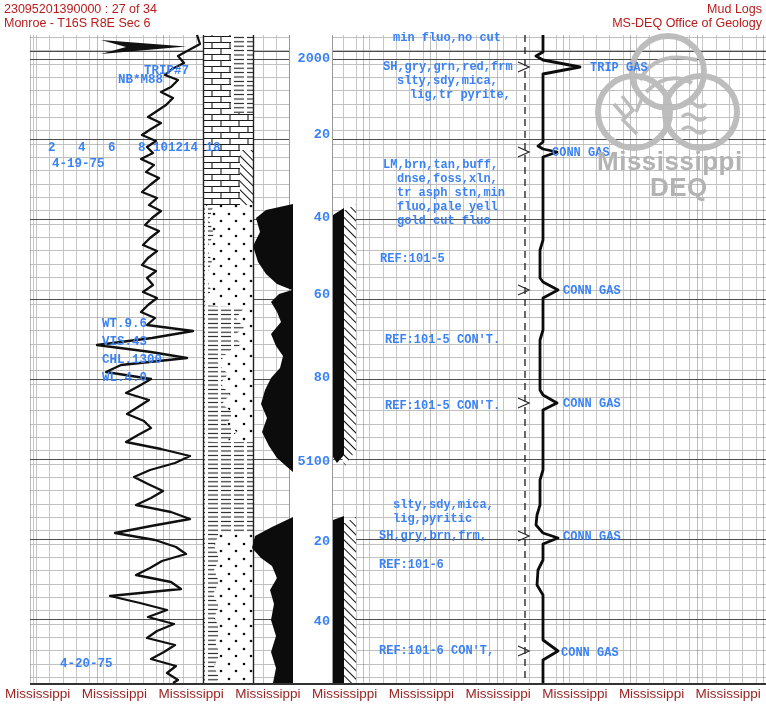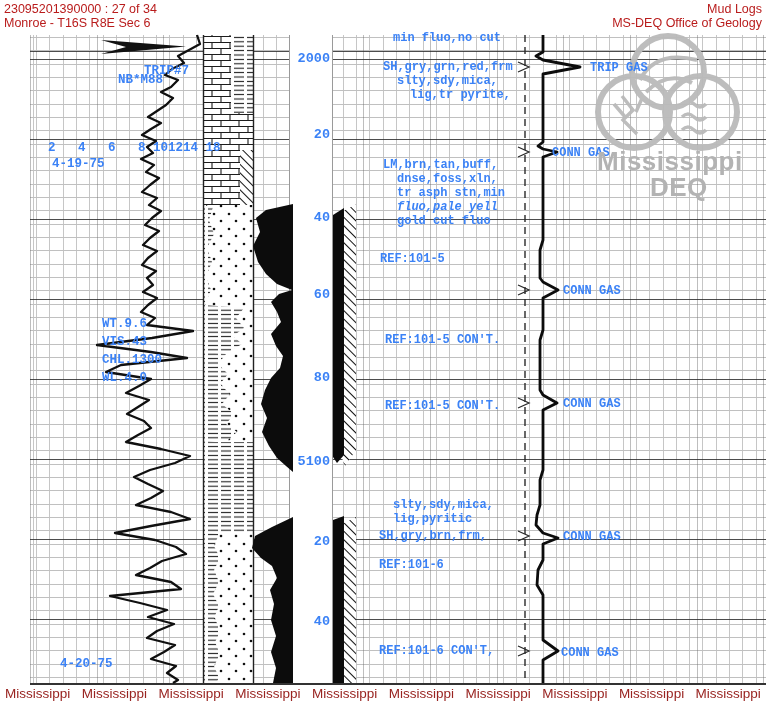--- a/index.html
+++ b/index.html
@@ -140,21 +140,21 @@
 <div class="abs tw depth" style="left:284px;top:534px;">20</div>
 <div class="abs tw depth" style="left:284px;top:614px;">40</div>
 
 <div class="abs tw desc" style="left:393px;top:31px;">min fluo,no cut</div>
 <div class="abs tw desc" style="left:383px;top:60px;">SH,gry,grn,red,frm</div>
 <div class="abs tw desc" style="left:397px;top:74px;">slty,sdy,mica,</div>
 <div class="abs tw desc" style="left:397px;top:88px;margin-left:13px;">lig,tr pyrite,</div>
 <div class="abs tw desc" style="left:383px;top:158px;">LM,brn,tan,buff,</div>
 <div class="abs tw desc" style="left:397px;top:172px;text-align:center;">dnse,foss,xln,</div>
 <div class="abs tw desc" style="left:397px;top:186px;">tr asph stn,min</div>
-<div class="abs tw desc" style="left:397px;top:200px;font-style:italic;">fluo,pale yell</div>
+<div class="abs tw desc" style="left:397px;top:200px;">fluo,pale yell</div>
 <div class="abs tw desc" style="left:397px;top:214px;">gold cut fluo</div>
 <div class="abs tw desc" style="left:380px;top:252px;">REF:101-5</div>
 <div class="abs tw desc" style="left:385px;top:333px;">REF:101-5 CON'T.</div>
 <div class="abs tw desc" style="left:385px;top:399px;">REF:101-5 CON'T.</div>
 <div class="abs tw desc" style="left:379px;top:484px;margin-top:45px;">SH,gry,brn,frm,</div>
 <div class="abs tw desc" style="left:393px;top:498px;">slty,sdy,mica,</div>
 <div class="abs tw desc" style="left:393px;top:512px;">lig,pyritic</div>
 <div class="abs tw desc" style="left:379px;top:558px;">REF:101-6</div>
 <div class="abs tw desc" style="left:379px;top:644px;">REF:101-6 CON'T,</div>
 

